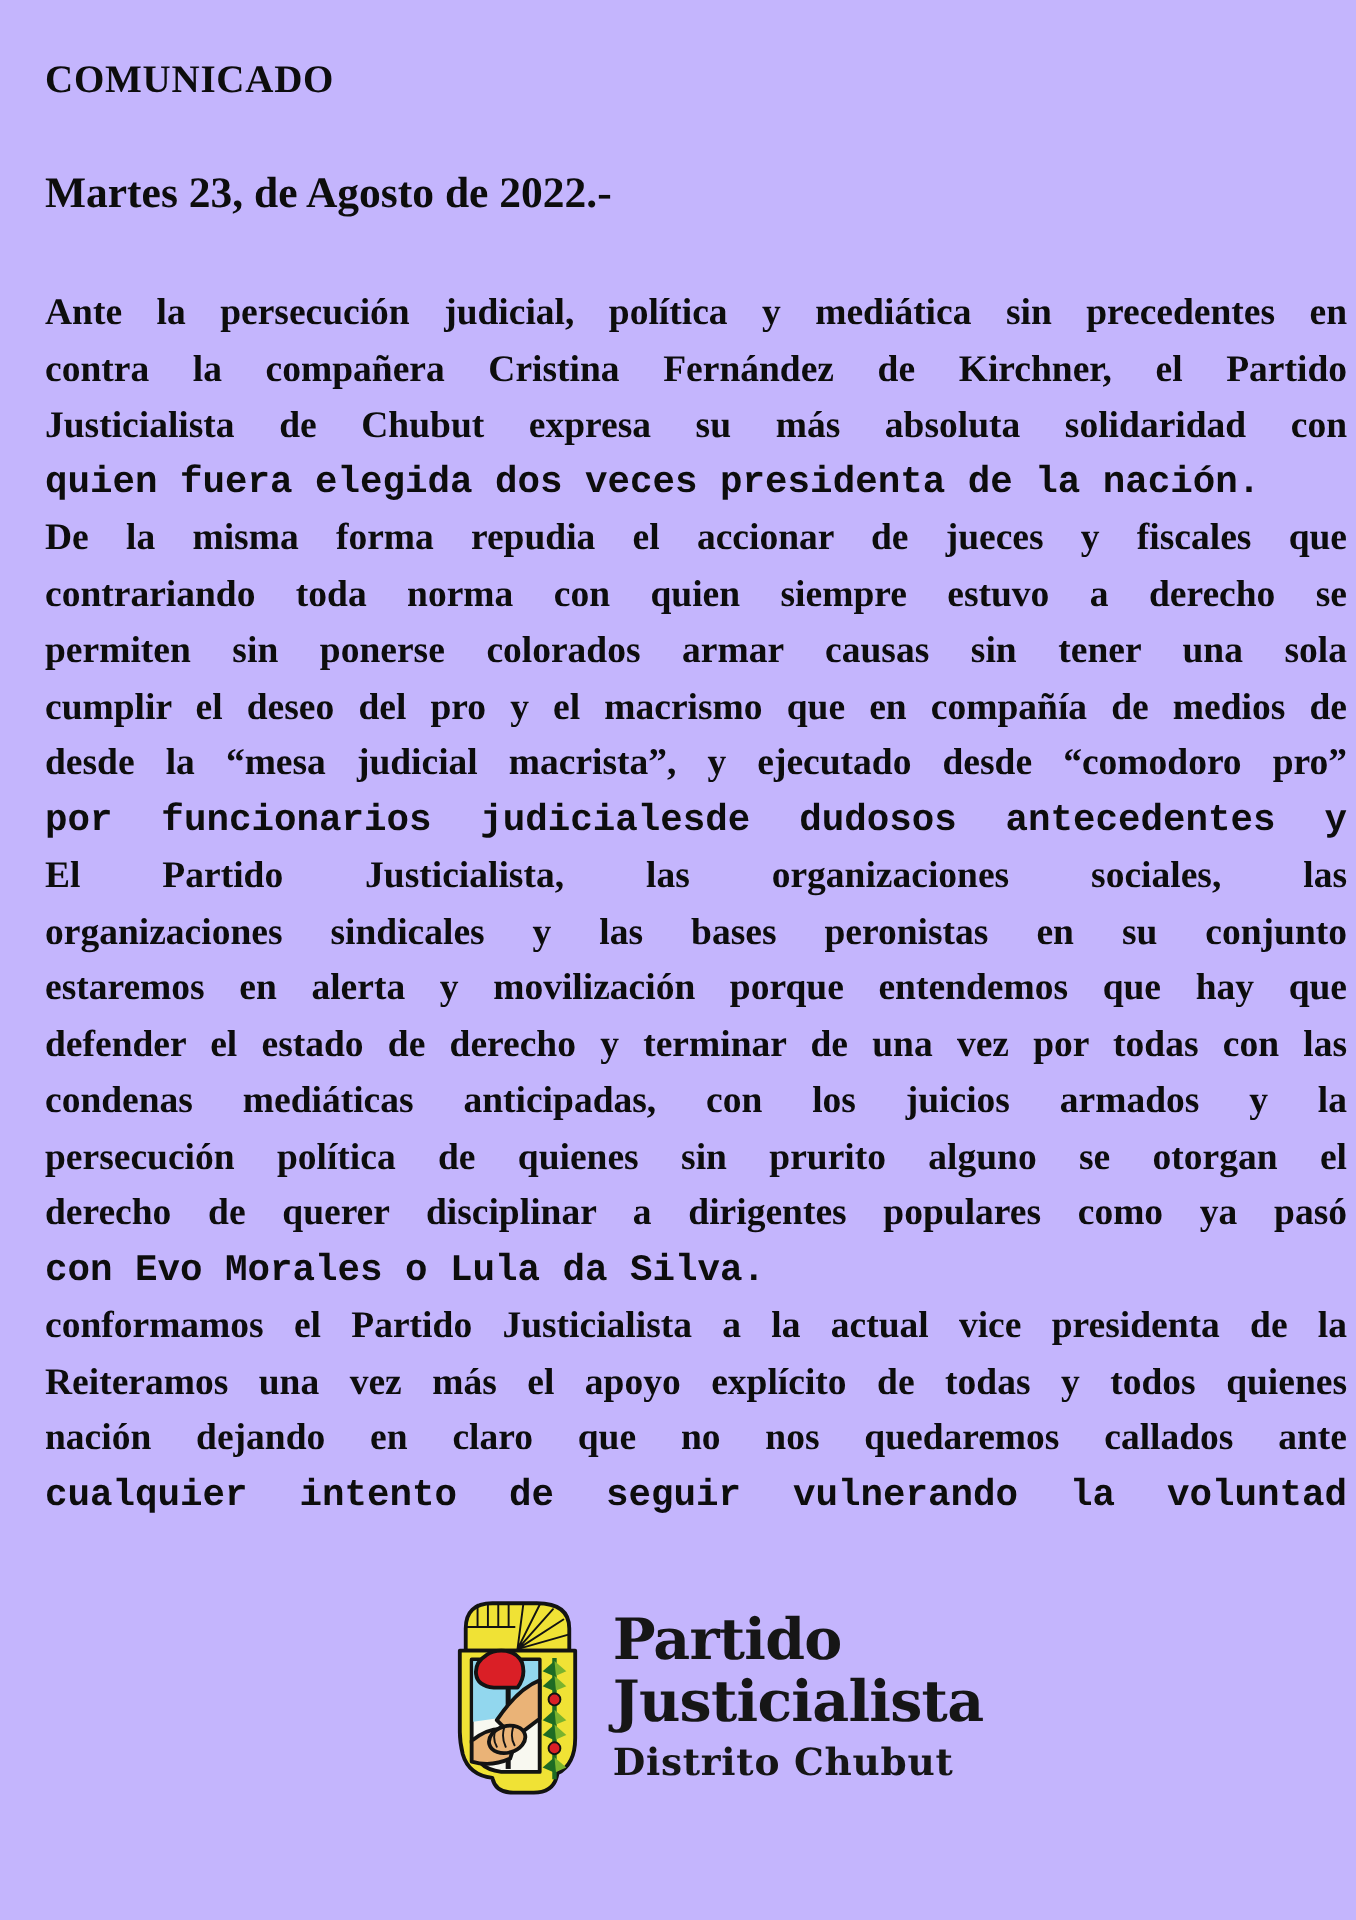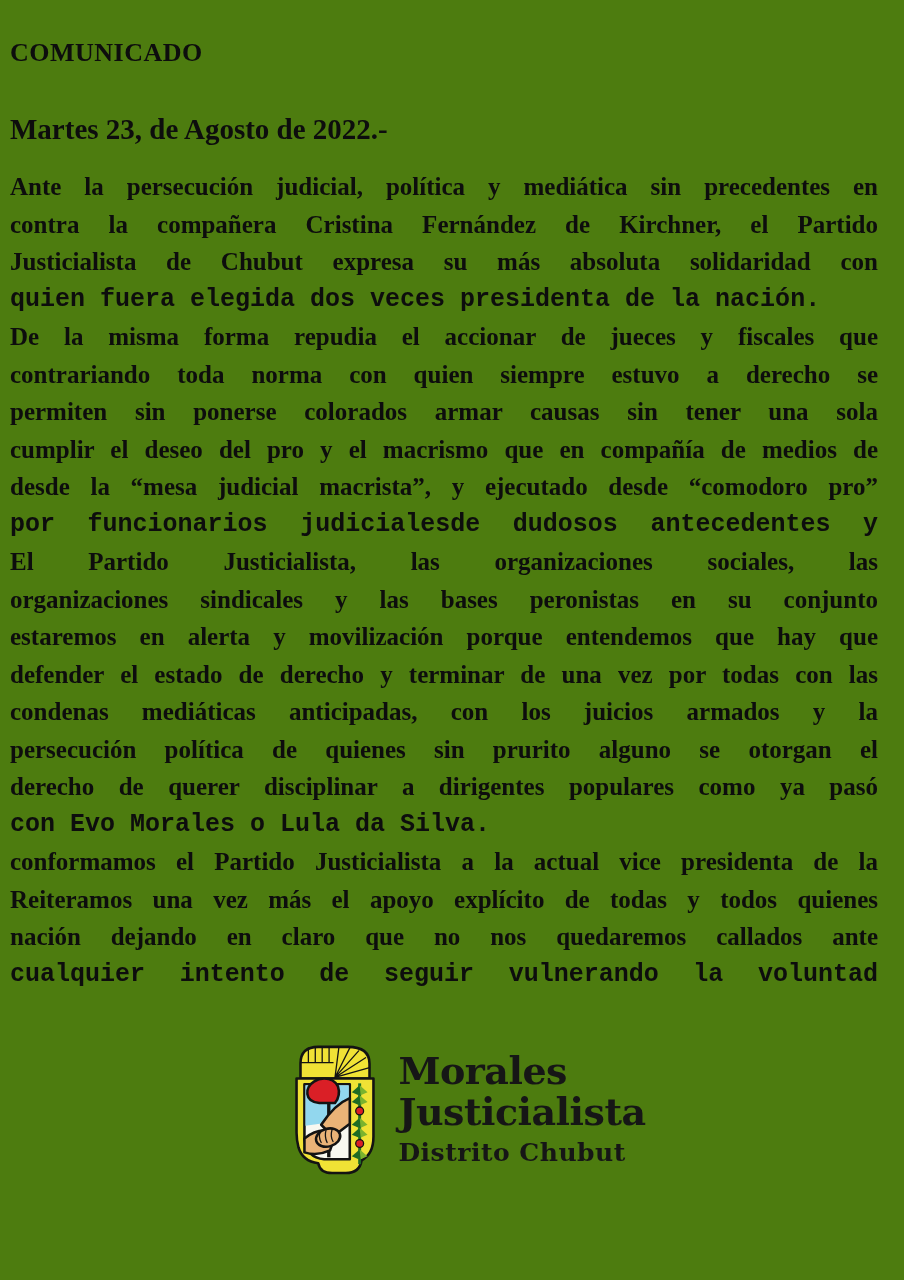--- a/index.html
+++ b/index.html
@@ -3,31 +3,31 @@
 <meta charset="utf-8">
 <style>
   :root{
     --c-yellow:#f0e235; --c-sky:#92d7ee; --c-red:#da1f26;
     --c-green_dark:#1e6b24; --c-green_light:#7ab32e;
     --c-skin:#eab377; --c-ink:#131313; --c-field:#f8f8f0;
   }
   html,body{margin:0;padding:0;background:#ffffff;}
   .page{
     position:relative; width:904px; height:1280px; overflow:hidden;
-    background:#4d7c0f; color:#0d0d0d; box-sizing:border-box;
-    padding:34px 18px 0 10px;
+    background:#c4b5fd; color:#0d0d0d; box-sizing:border-box;
+    padding:34px 18px 0 30px;
     font-family:"Liberation Serif", serif; font-weight:700;
   }
   .doc-title{
     font-size:26px; line-height:38px; height:38px;
     margin-bottom:38px; letter-spacing:0.5px;
   }
   .doc-date{
     font-size:29px; line-height:38px; height:38px;
-    margin-bottom:20px;
+    margin-bottom:42px;
   }
   .doc-body{width:868px;}
   .doc-body .line{
     font-size:25px; line-height:37.5px; height:37.5px;
     text-align:justify; text-align-last:justify;
     white-space:normal; overflow:hidden;
   }
   .doc-body .line.para-end{ text-align-last:left;font-family:Liberation Mono, monospace; }
   .logo-row{
     margin-top:44px; display:flex; justify-content:center;
@@ -116,19 +116,19 @@
       <path class="f-red s-ink" d="M27,45 Q19,50 20,58 Q21,66 32,67 L48,67 Q54,59 51,50 Q47,42 37,42 Q31,42 27,45 Z"></path>
 
       <g>
         <path class="f-skin s-ink" d="M63,62 L63,88 L46,101 L34,89 Q48,68 63,62 Z"></path>
         <path class="f-skin s-ink" d="M17,117 L17,103 Q28,94 39,95 L48,100 L43,115 Q30,121 17,117 Z"></path>
         <ellipse class="f-skin s-ink" cx="41" cy="102" rx="12.5" ry="9" transform="rotate(-16 41 102)"></ellipse>
         <path class="s-thin" d="M33,96 Q31,102 34,107 M39,94 Q37,101 40,107 M45,94 Q43,101 46,106"></path>
       </g>
     </svg>
     <div class="logo-text">
-      <div class="logo-name">Morales</div>
+      <div class="logo-name">Partido</div>
       <div class="logo-name">Justicialista</div>
       <div class="logo-district">Distrito Chubut</div>
     </div>
   </div>
 
 </div>
 
 </body></html>

